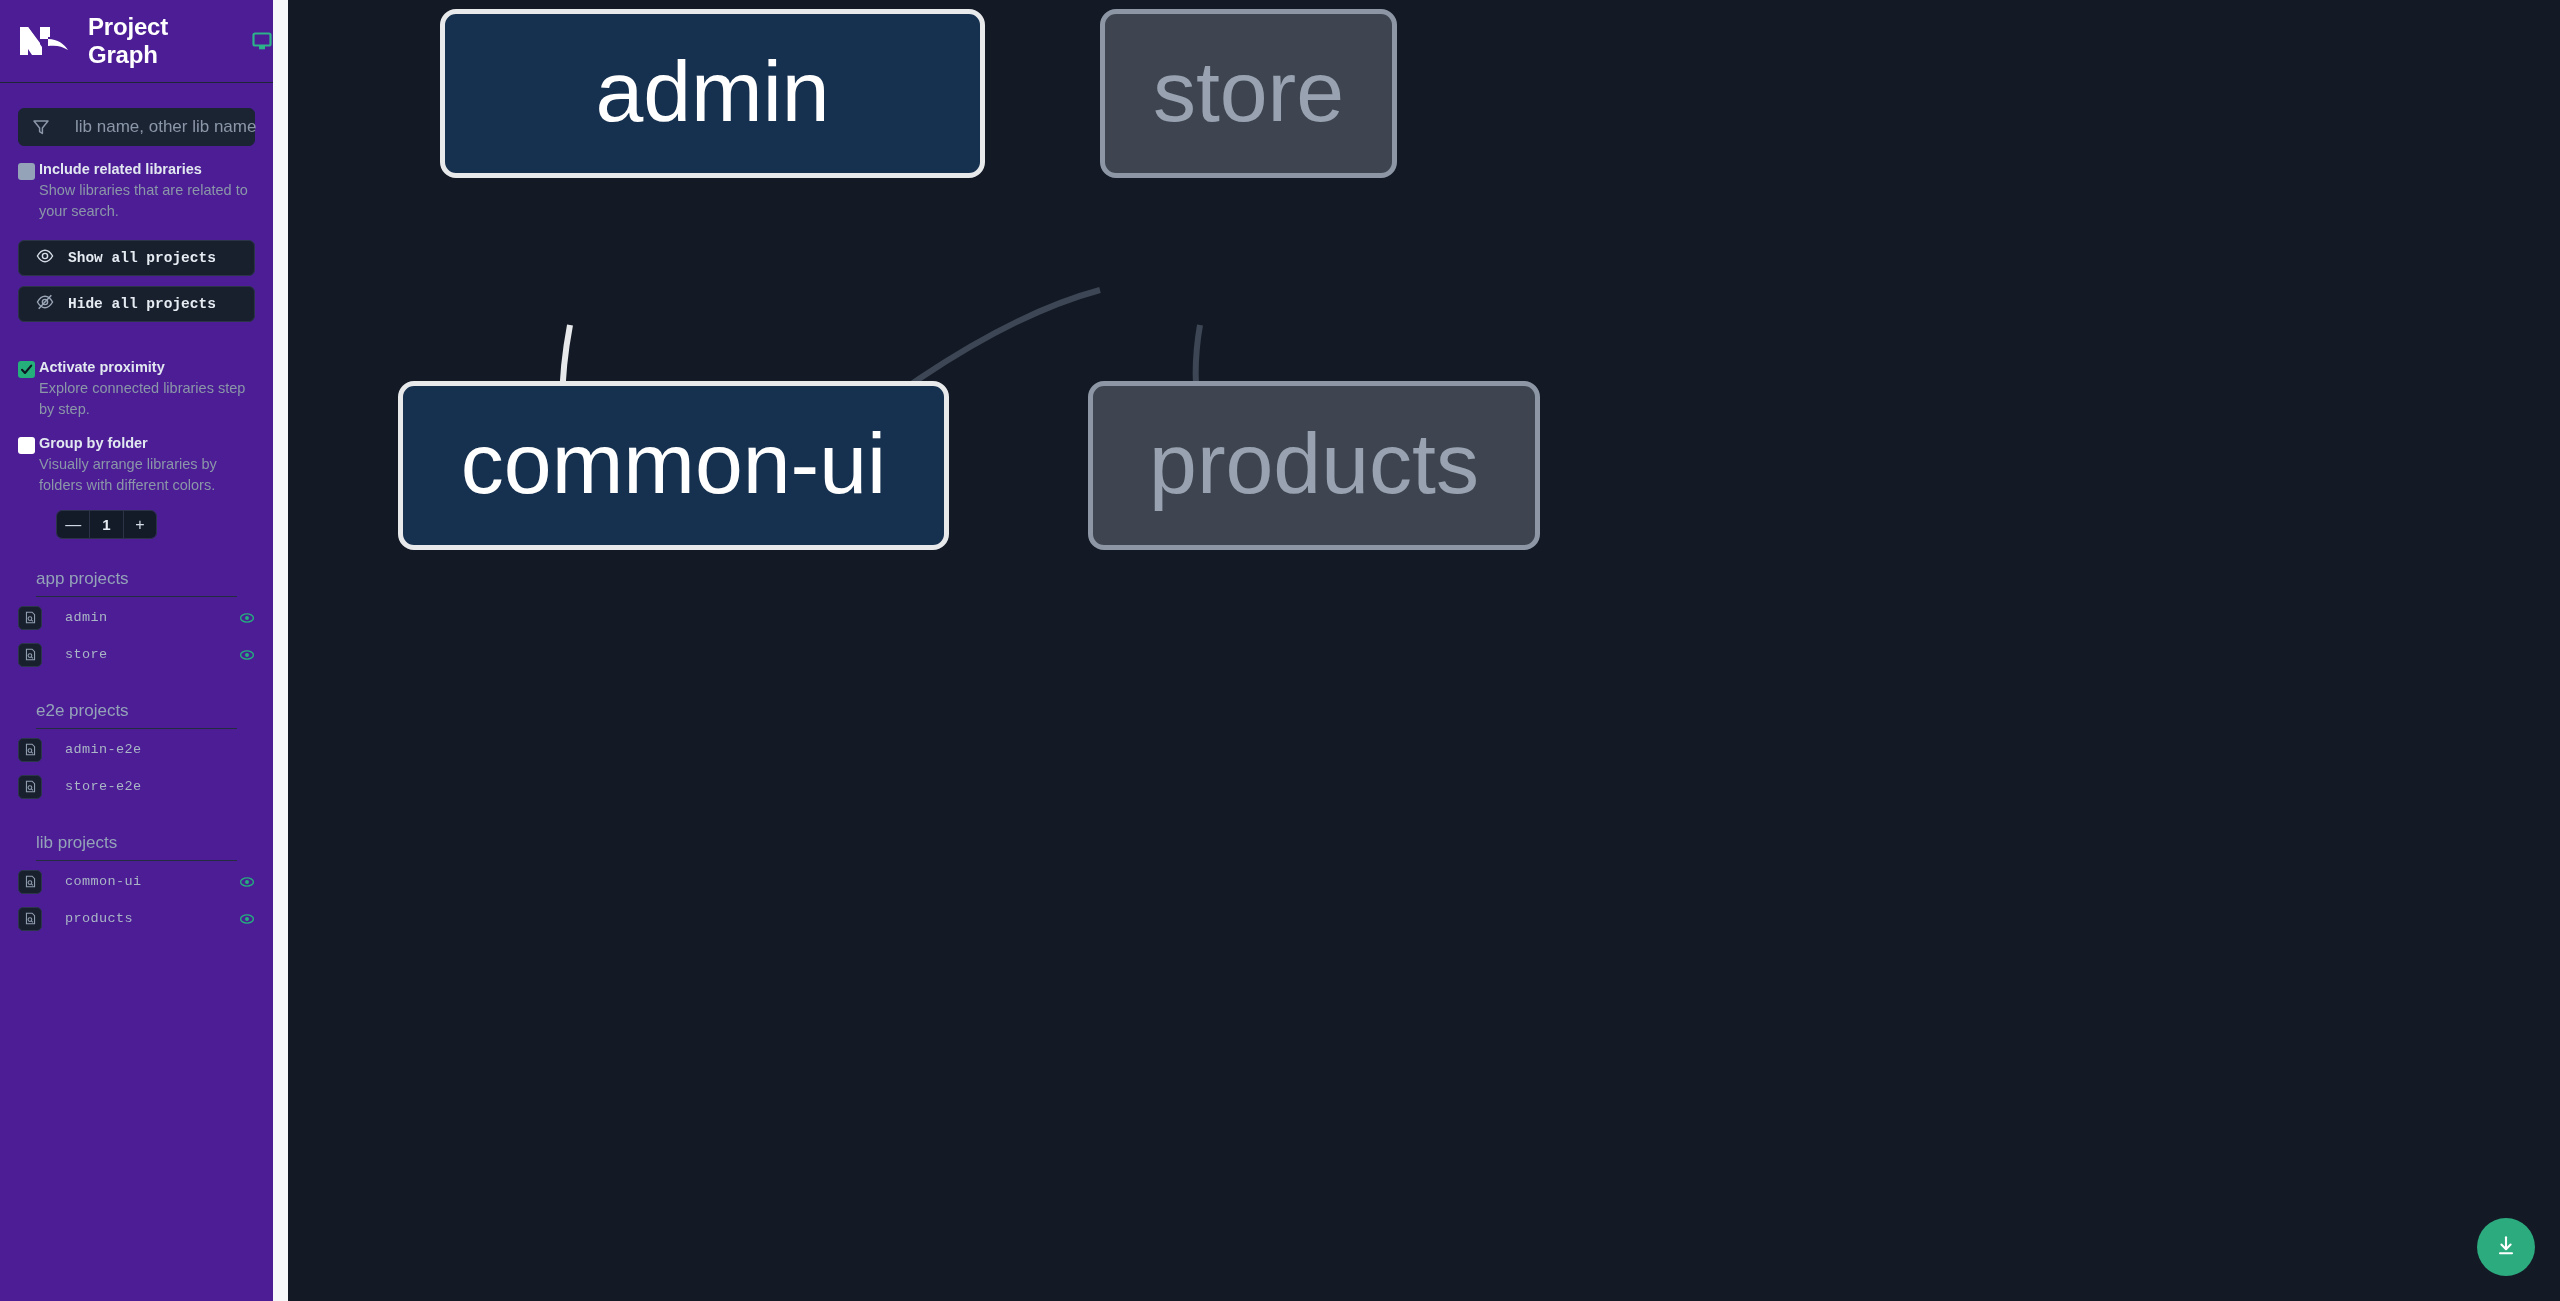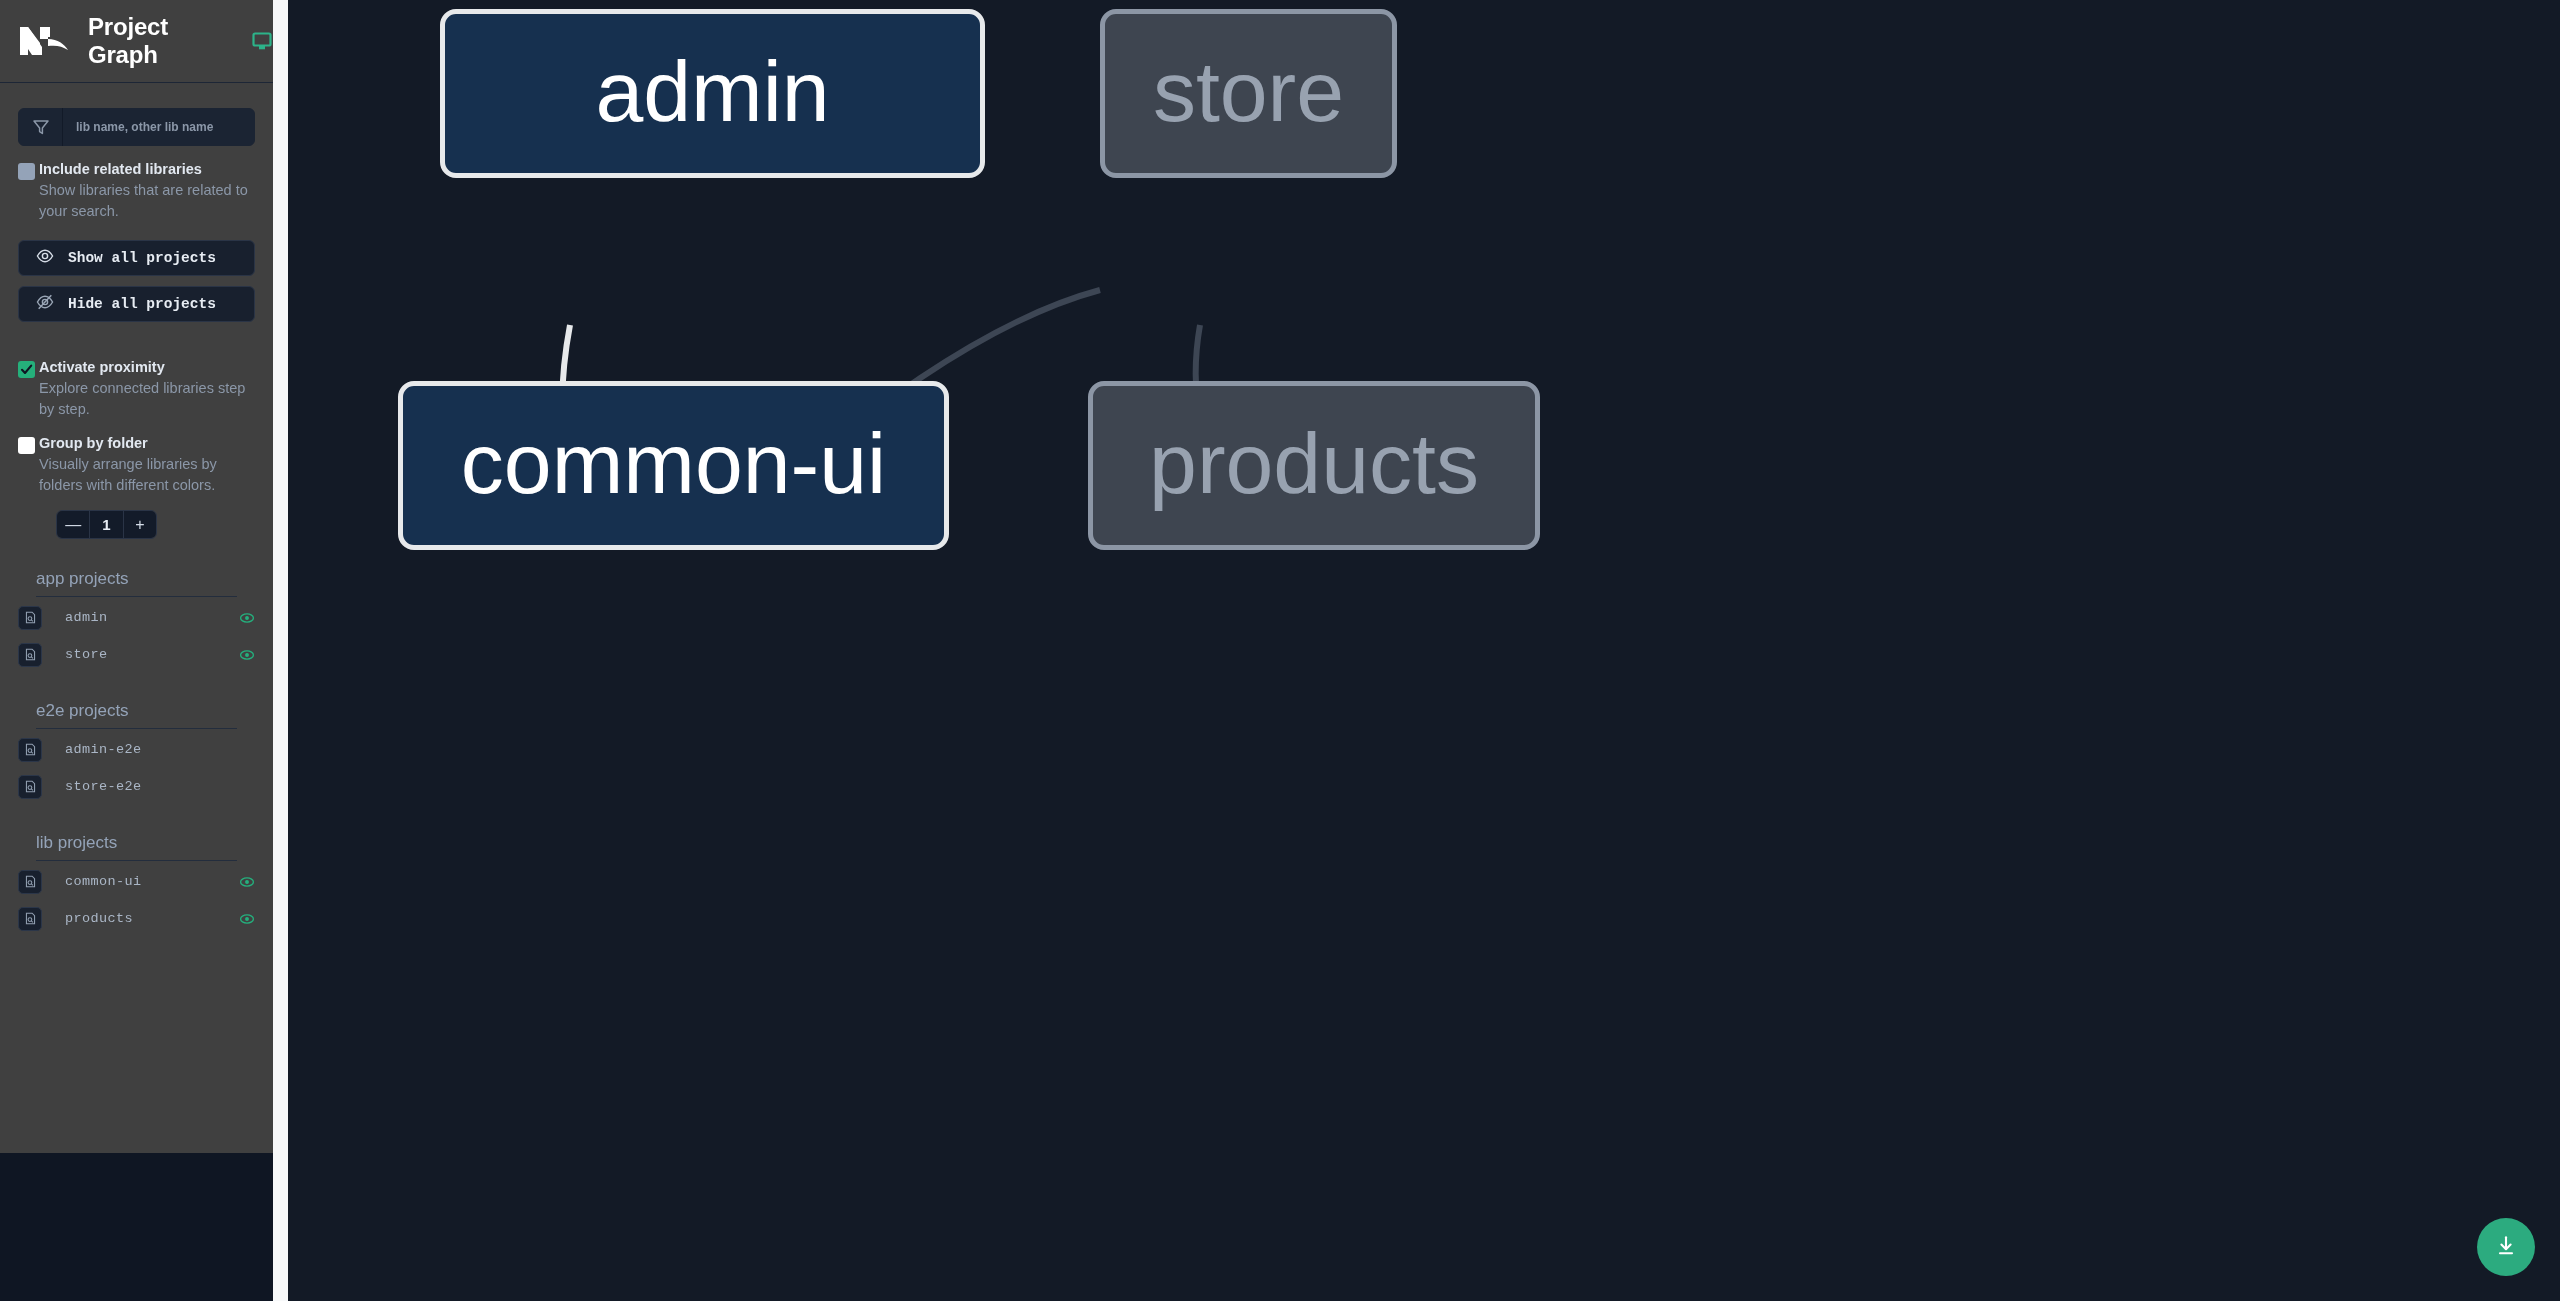--- a/index.html
+++ b/index.html
@@ -7,22 +7,22 @@
     width: 2560px; height: 1301px;
     background: #0f1623;
     font-family: "Liberation Sans", sans-serif;
     overflow: hidden;
   }
   #app { position: relative; width: 2560px; height: 1301px; display: flex; }
 
   
   .sidebar {
     position: relative;
-    width: 273px; height: 1153px;
-    background: #404040;
+    width: 273px; height: 1301px;
+    background: #4c1d95;
     flex: 0 0 273px;
     overflow: hidden;
   }
   .sb-header {
     height: 83px;
     display: flex; align-items: center;
     padding-left: 18px;
     border-bottom: 1px solid #1d2636;
   }
   .nx-logo { width: 52px; height: 40px; flex: 0 0 52px; }
@@ -44,22 +44,22 @@
     height: 38px;
     background: #1b2433;
     border-radius: 6px;
     display: flex; align-items: center;
     border: 1px solid #1b2433;
   }
   .funnel-icon { width: 20px; height: 20px; margin: 0 11px 0 12px; flex:0 0 20px;}
   .search-divider { width:1px; height:38px; background:#121a28; }
   .search-input {
     flex: 1; background: transparent; border: none; outline: none;
-    color: #cbd5e1; font-size: 12px; font-family: "Liberation Sans", sans-serif;
-    padding-left: 13px; height: 36px; font-weight: bold;
+    color: #cbd5e1; font-size: 17px; font-family: "Liberation Sans", sans-serif;
+    padding-left: 13px; height: 36px;
   }
   .search-input::placeholder { color: #8b97a8; }
 
   .chk-row { display: flex; padding: 14px 18px 0 18px; gap: 4px; }
   .chkbox {
     width: 17px; height: 17px; flex: 0 0 17px;
     border-radius: 3px; margin-top: 3px;
     position: relative;
   }
   .chkbox.off  { background: #94a3b8; }

